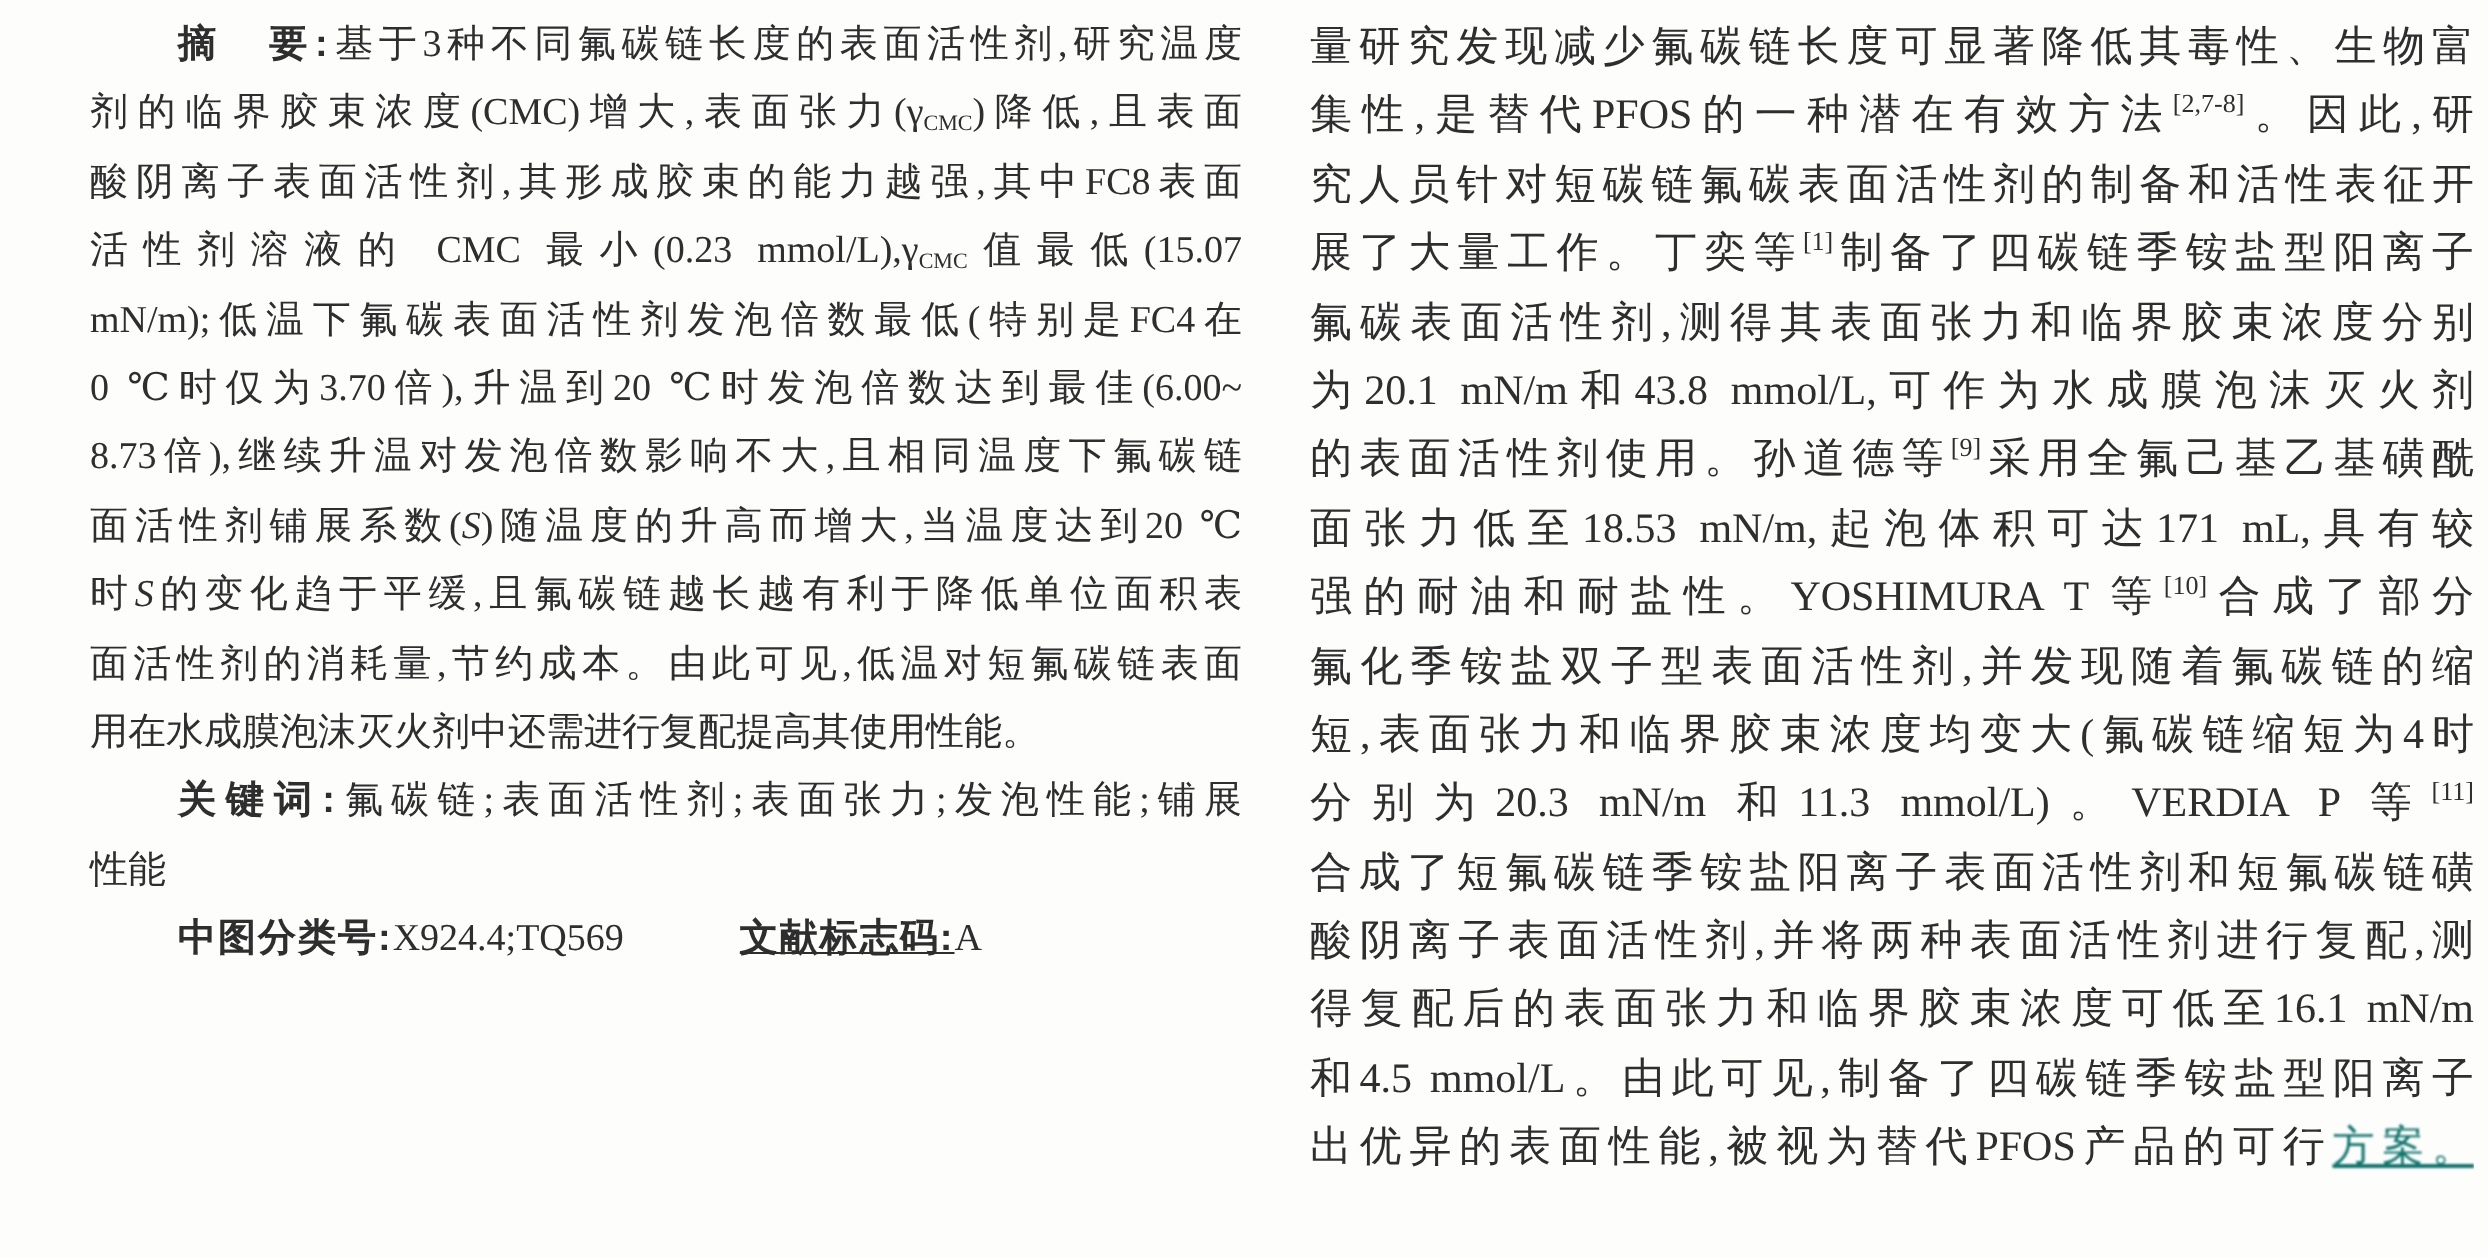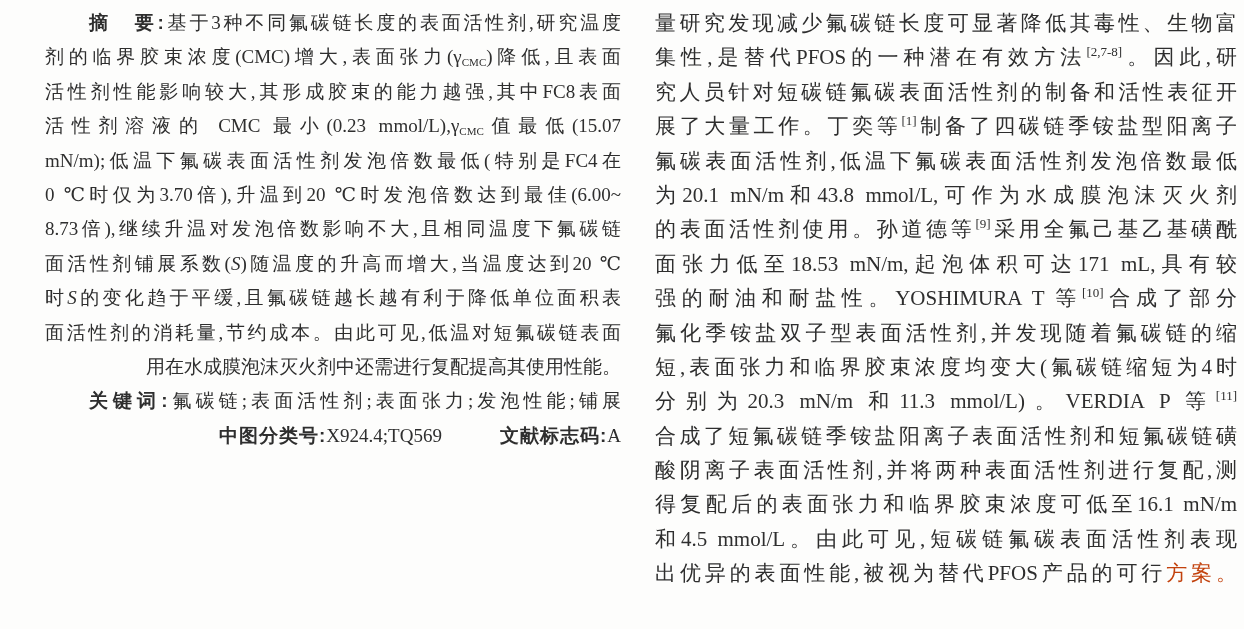--- a/index.html
+++ b/index.html
@@ -16,81 +16,82 @@
     position: absolute;
     top: 0;
     padding-top: 6px;
   }
   .col-left  { left: 33px;  width: 576px; font-size: 19px; margin-left: 12px; }
   .col-right { left: 655px; width: 582px; font-size: 21px; }
   .line {
     height: 34.4px;
     line-height: 34.4px;
     white-space: nowrap;
-    text-align: right;
+    text-align: left;
   }
   .line.just {
     white-space: normal;
     text-align: justify;
     text-align-last: justify;
     text-justify: inter-character;
     overflow: hidden;
   }
   .line.ind { text-indent: 44px; }
   .lbl {
     font-family: "Liberation Sans", "DejaVu Sans", sans-serif;
     font-weight: 700;
     letter-spacing: 1px;
   }
   .it { font-style: italic; }
-  .gap { margin-left: 58px; }
-  .fade { color: #c2410c; filter: blur(0.4px); }
+  .gap { margin-left: 58px; text-decoration: underline; }
+  .fade { color: #0f766e; filter: blur(0.4px); text-decoration: underline; }
   sup {
     font-size: 0.62em;
     vertical-align: 0.6em;
     line-height: 0;
   }
   sub {
     font-size: 0.58em;
     vertical-align: -0.25em;
     line-height: 0;
     letter-spacing: 0;
   }
 </style>
 </head>
 <body>
 
 <div class="page">
   <div class="col col-left">
       <div class="line just ind"><span class="lbl">摘　要:</span><span class="">基于3种不同氟碳链长度的表面活性剂,研究温度</span></div>
       <div class="line just"><span class="">剂的临界胶束浓度(CMC)增大,表面张力(γ<sub>CMC</sub>)降低,且表面</span></div>
-      <div class="line just"><span class="">活性剂性能影响较大,其形成胶束的能力越强,其中FC8表面</span></div>
+      <div class="line just"><span class="">酸阴离子表面活性剂,其形成胶束的能力越强,其中FC8表面</span></div>
       <div class="line just"><span class="">活性剂溶液的 CMC 最小(0.23 mmol/L),γ<sub>CMC</sub>值最低(15.07</span></div>
       <div class="line just"><span class="">mN/m);低温下氟碳表面活性剂发泡倍数最低(特别是FC4在</span></div>
       <div class="line just"><span class="">0 ℃时仅为3.70倍),升温到20 ℃时发泡倍数达到最佳(6.00~</span></div>
       <div class="line just"><span class="">8.73倍),继续升温对发泡倍数影响不大,且相同温度下氟碳链</span></div>
       <div class="line just"><span class="">面活性剂铺展系数(</span><span class="it">S</span><span class="">)随温度的升高而增大,当温度达到20 ℃</span></div>
       <div class="line just"><span class="">时</span><span class="it">S</span><span class="">的变化趋于平缓,且氟碳链越长越有利于降低单位面积表</span></div>
       <div class="line just"><span class="">面活性剂的消耗量,节约成本。由此可见,低温对短氟碳链表面</span></div>
       <div class="line"><span class="">用在水成膜泡沫灭火剂中还需进行复配提高其使用性能。</span></div>
       <div class="line just ind"><span class="lbl">关键词:</span><span class="">氟碳链;表面活性剂;表面张力;发泡性能;铺展</span></div>
+      <div class="line"><span class="">性能</span></div>
       <div class="line ind"><span class="lbl">中图分类号:</span><span class="">X924.4;TQ569</span><span class="lbl gap">文献标志码:</span><span class="">A</span></div>
     </div>
   <div class="col col-right">
       <div class="line just"><span class="">量研究发现减少氟碳链长度可显著降低其毒性、生物富</span></div>
       <div class="line just"><span class="">集性,是替代PFOS的一种潜在有效方法<sup>[2,7-8]</sup>。因此,研</span></div>
       <div class="line just"><span class="">究人员针对短碳链氟碳表面活性剂的制备和活性表征开</span></div>
       <div class="line just"><span class="">展了大量工作。丁奕等<sup>[1]</sup>制备了四碳链季铵盐型阳离子</span></div>
-      <div class="line just"><span class="">氟碳表面活性剂,低温下氟碳表面活性剂发泡倍数最低</span></div>
+      <div class="line just"><span class="">氟碳表面活性剂,测得其表面张力和临界胶束浓度分别</span></div>
       <div class="line just"><span class="">为20.1 mN/m和43.8 mmol/L,可作为水成膜泡沫灭火剂</span></div>
       <div class="line just"><span class="">的表面活性剂使用。孙道德等<sup>[9]</sup>采用全氟己基乙基磺酰</span></div>
       <div class="line just"><span class="">面张力低至18.53 mN/m,起泡体积可达171 mL,具有较</span></div>
       <div class="line just"><span class="">强的耐油和耐盐性。YOSHIMURA T 等<sup>[10]</sup>合成了部分</span></div>
       <div class="line just"><span class="">氟化季铵盐双子型表面活性剂,并发现随着氟碳链的缩</span></div>
       <div class="line just"><span class="">短,表面张力和临界胶束浓度均变大(氟碳链缩短为4时</span></div>
       <div class="line just"><span class="">分别为20.3 mN/m 和11.3 mmol/L)。VERDIA P 等<sup>[11]</sup></span></div>
       <div class="line just"><span class="">合成了短氟碳链季铵盐阳离子表面活性剂和短氟碳链磺</span></div>
       <div class="line just"><span class="">酸阴离子表面活性剂,并将两种表面活性剂进行复配,测</span></div>
       <div class="line just"><span class="">得复配后的表面张力和临界胶束浓度可低至16.1 mN/m</span></div>
-      <div class="line just"><span class="">和4.5 mmol/L。由此可见,短碳链氟碳表面活性剂表现</span></div>
+      <div class="line just"><span class="">和4.5 mmol/L。由此可见,制备了四碳链季铵盐型阳离子</span></div>
       <div class="line just"><span class="">出优异的表面性能,被视为替代PFOS产品的可行</span><span class="fade">方案。</span></div>
     </div>
 </div>
 
 </body></html>

